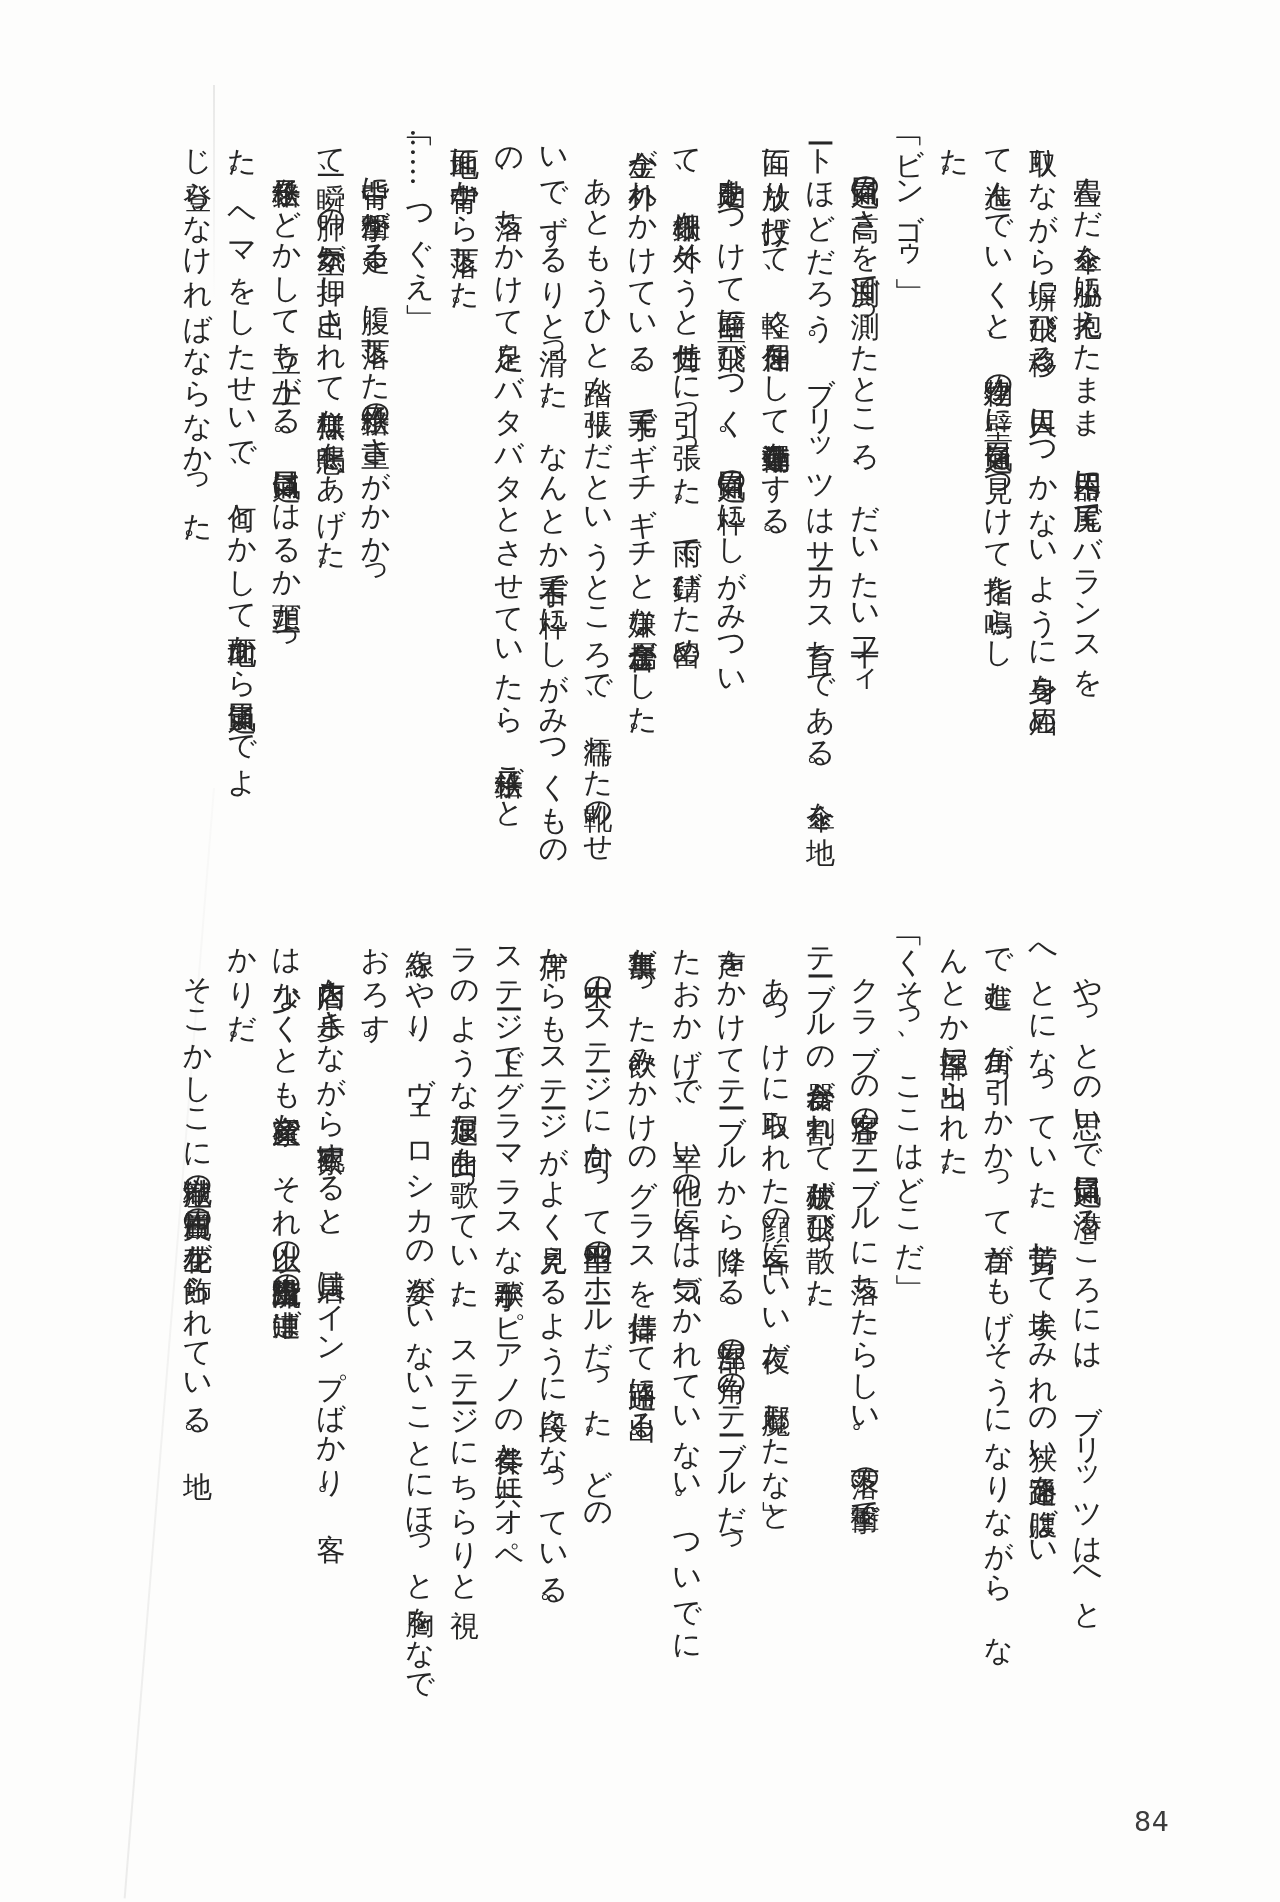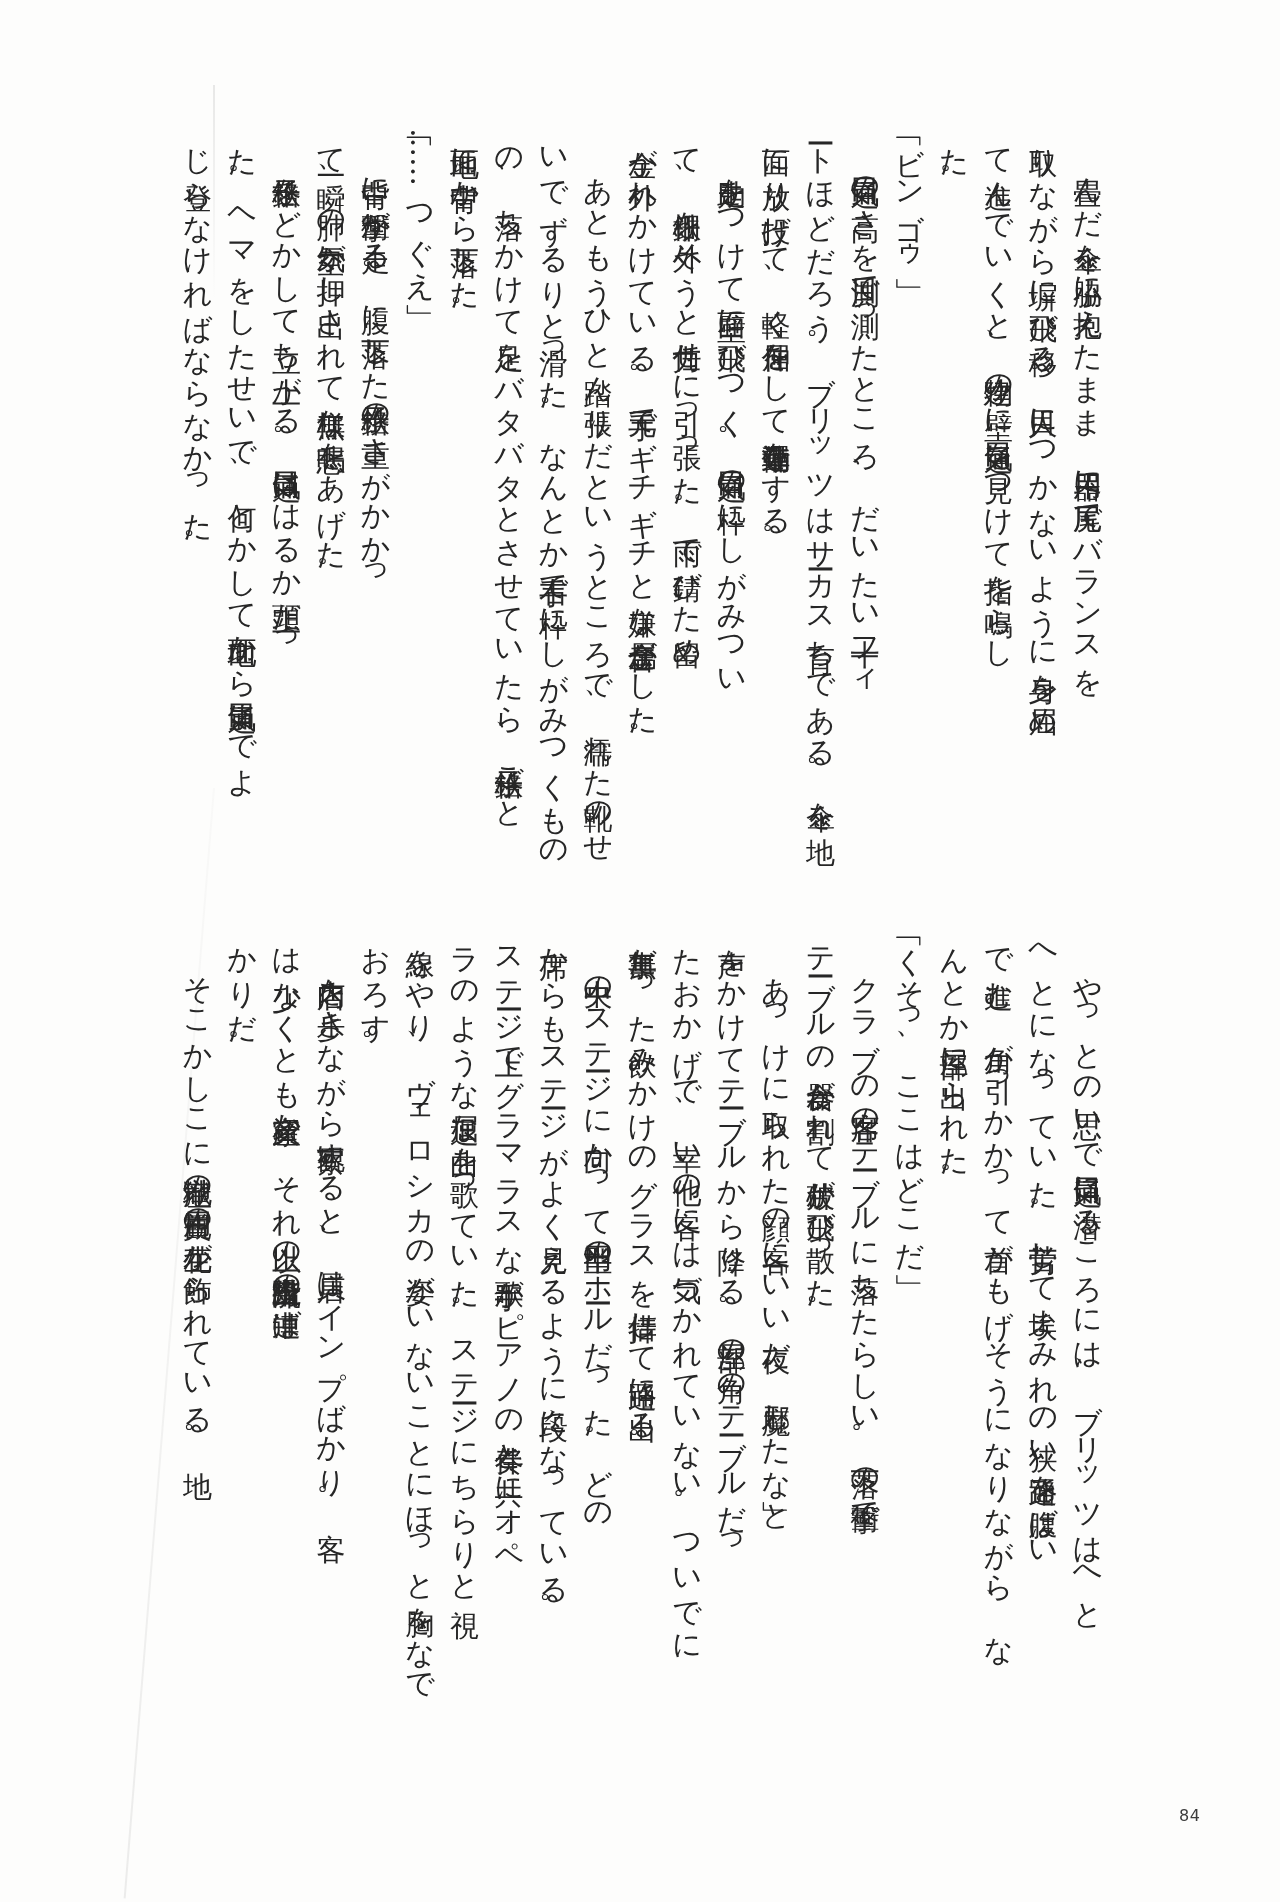--- a/index.html
+++ b/index.html
@@ -23,24 +23,24 @@
     font-size: 29px;
     line-height: 44.5px;
     letter-spacing: 0px;
     color: #262626;
   }
   #block-top    { top: 128px;  height: 758px; }
   #block-bottom { top: 928px;  height: 762px; }
   .tcol { white-space: nowrap; }
   .page-number {
     position: absolute;
-    left: 1179px;
+    left: 1134px;
     top: 1806px;
     font-family: "DejaVu Sans", "Liberation Sans", sans-serif;
-    font-size: 16px;
+    font-size: 27px;
     letter-spacing: 0.5px;
     color: #3c3c3c;
   }
   
   .crease-top {
     position: absolute;
     left: 213px; top: 85px;
     width: 2px; height: 215px;
     background: linear-gradient(to bottom, rgba(120,120,120,0.16), rgba(120,120,120,0));
   }

